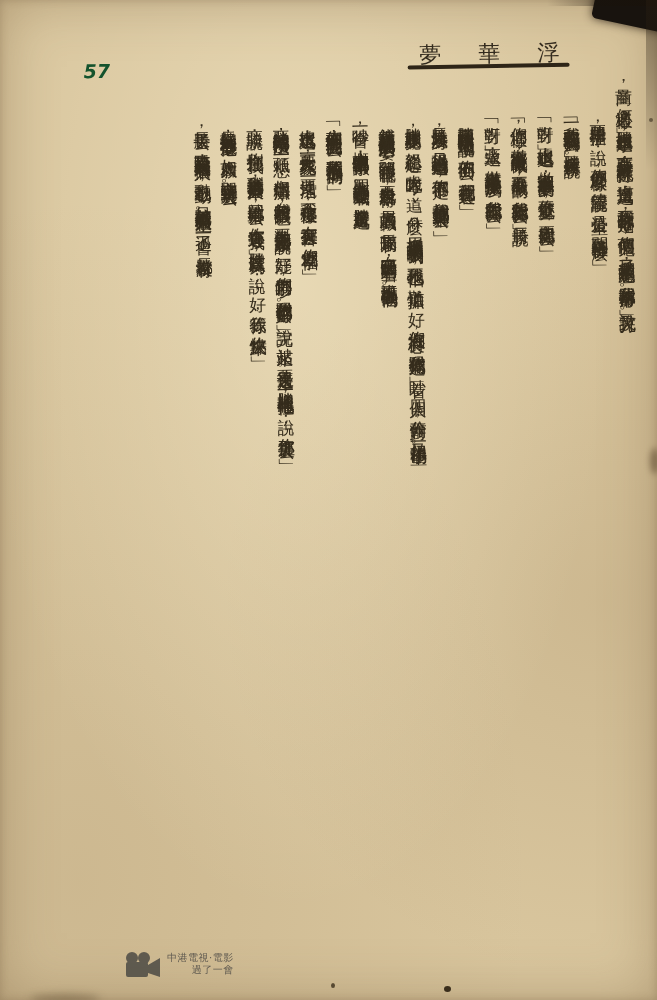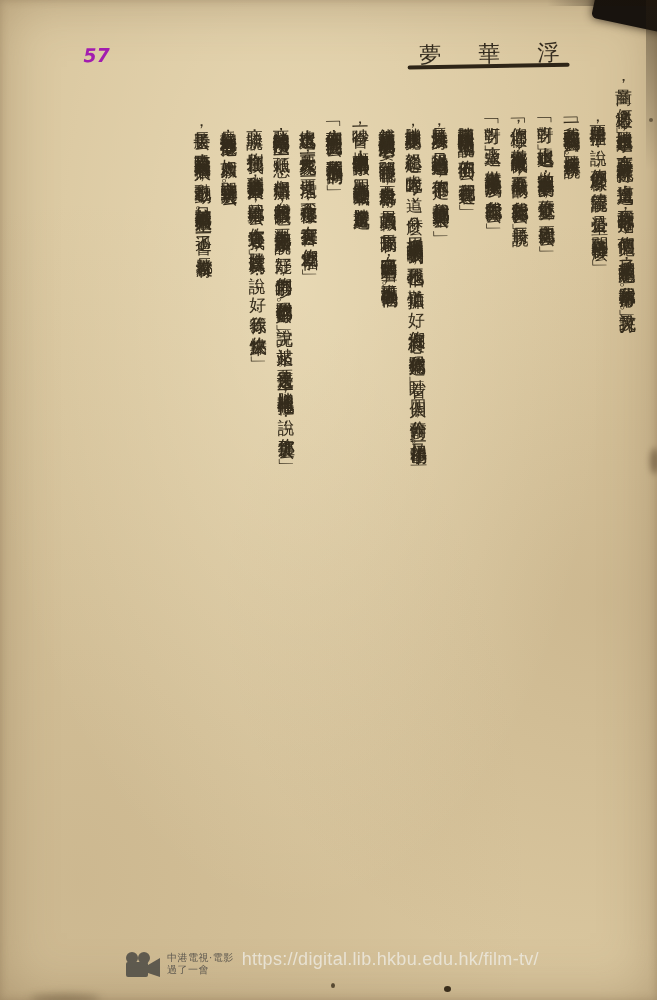--- a/index.html
+++ b/index.html
@@ -8,23 +8,23 @@
     background:
       radial-gradient(ellipse at 45% 28%, rgba(255,246,216,.38), transparent 62%),
       radial-gradient(ellipse at 12% 88%, rgba(140,112,72,.16), transparent 55%),
       radial-gradient(ellipse at 92% 60%, rgba(130,100,60,.14), transparent 45%),
       #d9c69e;
     box-shadow: inset 0 0 55px rgba(115,90,55,.38), inset 0 0 8px rgba(90,70,45,.28);
     font-family:"DejaVu Serif","Liberation Serif",serif;
   }
   .rot-wrap{position:absolute;inset:0;transform:rotate(-1deg);transform-origin:328px 90px;}
   .page-number{
-    position:absolute;left:84px;top:40px;
+    position:absolute;left:84px;top:56px;
     font-family:"DejaVu Sans","Liberation Sans",sans-serif;
-    font-weight:bold;font-style:italic;font-size:19px;color:#a21caf;
+    font-weight:bold;font-style:italic;font-size:19px;color:#14532d;
   }
   .book-title{
     position:absolute;left:420px;top:42px;width:220px;
     font-size:22px;letter-spacing:37px;color:#332b1e;white-space:nowrap;
   }
   .title-underline{
     position:absolute;left:408px;top:67px;width:162px;height:3.5px;
     background:#2e2517;border-radius:2px;
   }
   .text-block{
@@ -35,21 +35,21 @@
     overflow:hidden;text-align:start;
   }
   .text-block p{margin:0;padding:0;}
   .text-block p.indent{text-indent:36px;}
   
   .watermark{position:absolute;left:124px;top:948px;height:40px;display:flex;align-items:flex-start;}
   .wm-logo{width:38px;height:30px;margin-top:3px;opacity:.85;}
   .wm-org{
     margin-left:5px;margin-top:4px;
     font-family:"DejaVu Sans","Liberation Sans",sans-serif;
-    font-size:10px;line-height:11.5px;letter-spacing:.5px;color:#55514a;opacity:.9;white-space:nowrap;
+    font-size:10px;line-height:11.5px;letter-spacing:.5px;color:#55514a;opacity:.9;white-space:nowrap;text-align:right;
   }
   .wm-url{
     margin-left:8px;margin-top:1px;
     font-family:"Liberation Sans","DejaVu Sans",sans-serif;
     font-size:18px;color:rgba(238,235,226,.8);letter-spacing:.3px;white-space:nowrap;
   }
   
   .corner-tear{position:absolute;top:-20px;right:-16px;width:78px;height:46px;background:#18130e;
     transform:rotate(12deg);border-radius:5px;box-shadow:0 0 10px rgba(30,20,10,.8);}
   .top-edge-shade{position:absolute;top:0;right:0;width:110px;height:6px;
@@ -97,21 +97,20 @@
   <svg class="wm-logo" viewBox="0 0 38 30" xmlns="http://www.w3.org/2000/svg" fill="#4c4a44">
     <circle cx="8" cy="7" r="6"></circle>
     <circle cx="20" cy="7" r="6"></circle>
     <rect x="2" y="11" width="22" height="15" rx="2"></rect>
     <polygon points="24,14 36,7 36,26 24,22"></polygon>
   </svg>
   <div class="wm-org">
     <div>中港電視·電影</div>
     <div>過了一會</div>
   </div>
-  <div class="wm-url">https://digital.lib.hkbu.edu.hk/film-tv/</div>
 </div>
 
 <div class="corner-tear"></div>
 <div class="top-edge-shade"></div>
 <div class="right-edge-shade"></div>
 <div class="edge-smudge"></div>
 <div class="speck s1"></div>
 <div class="speck s2"></div>
 <div class="speck s3"></div>
 <div class="bottom-smudge"></div>

